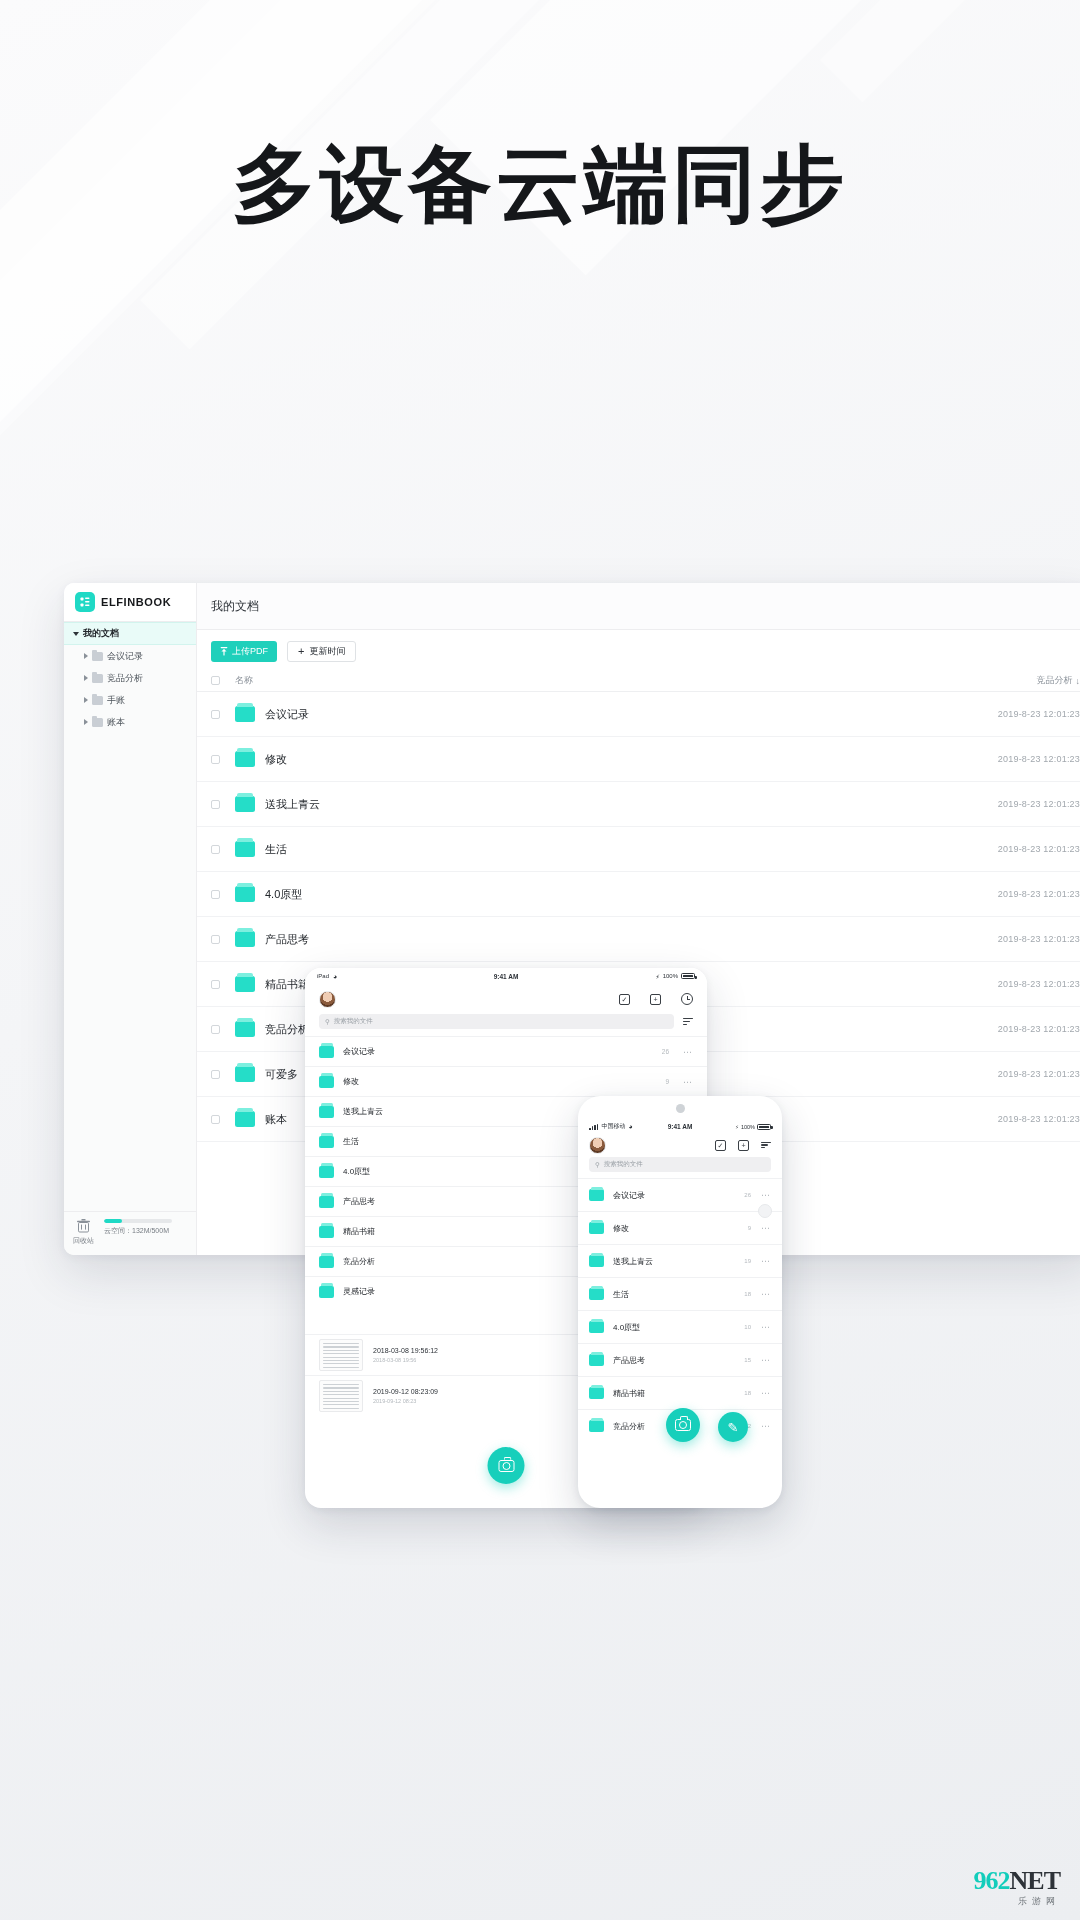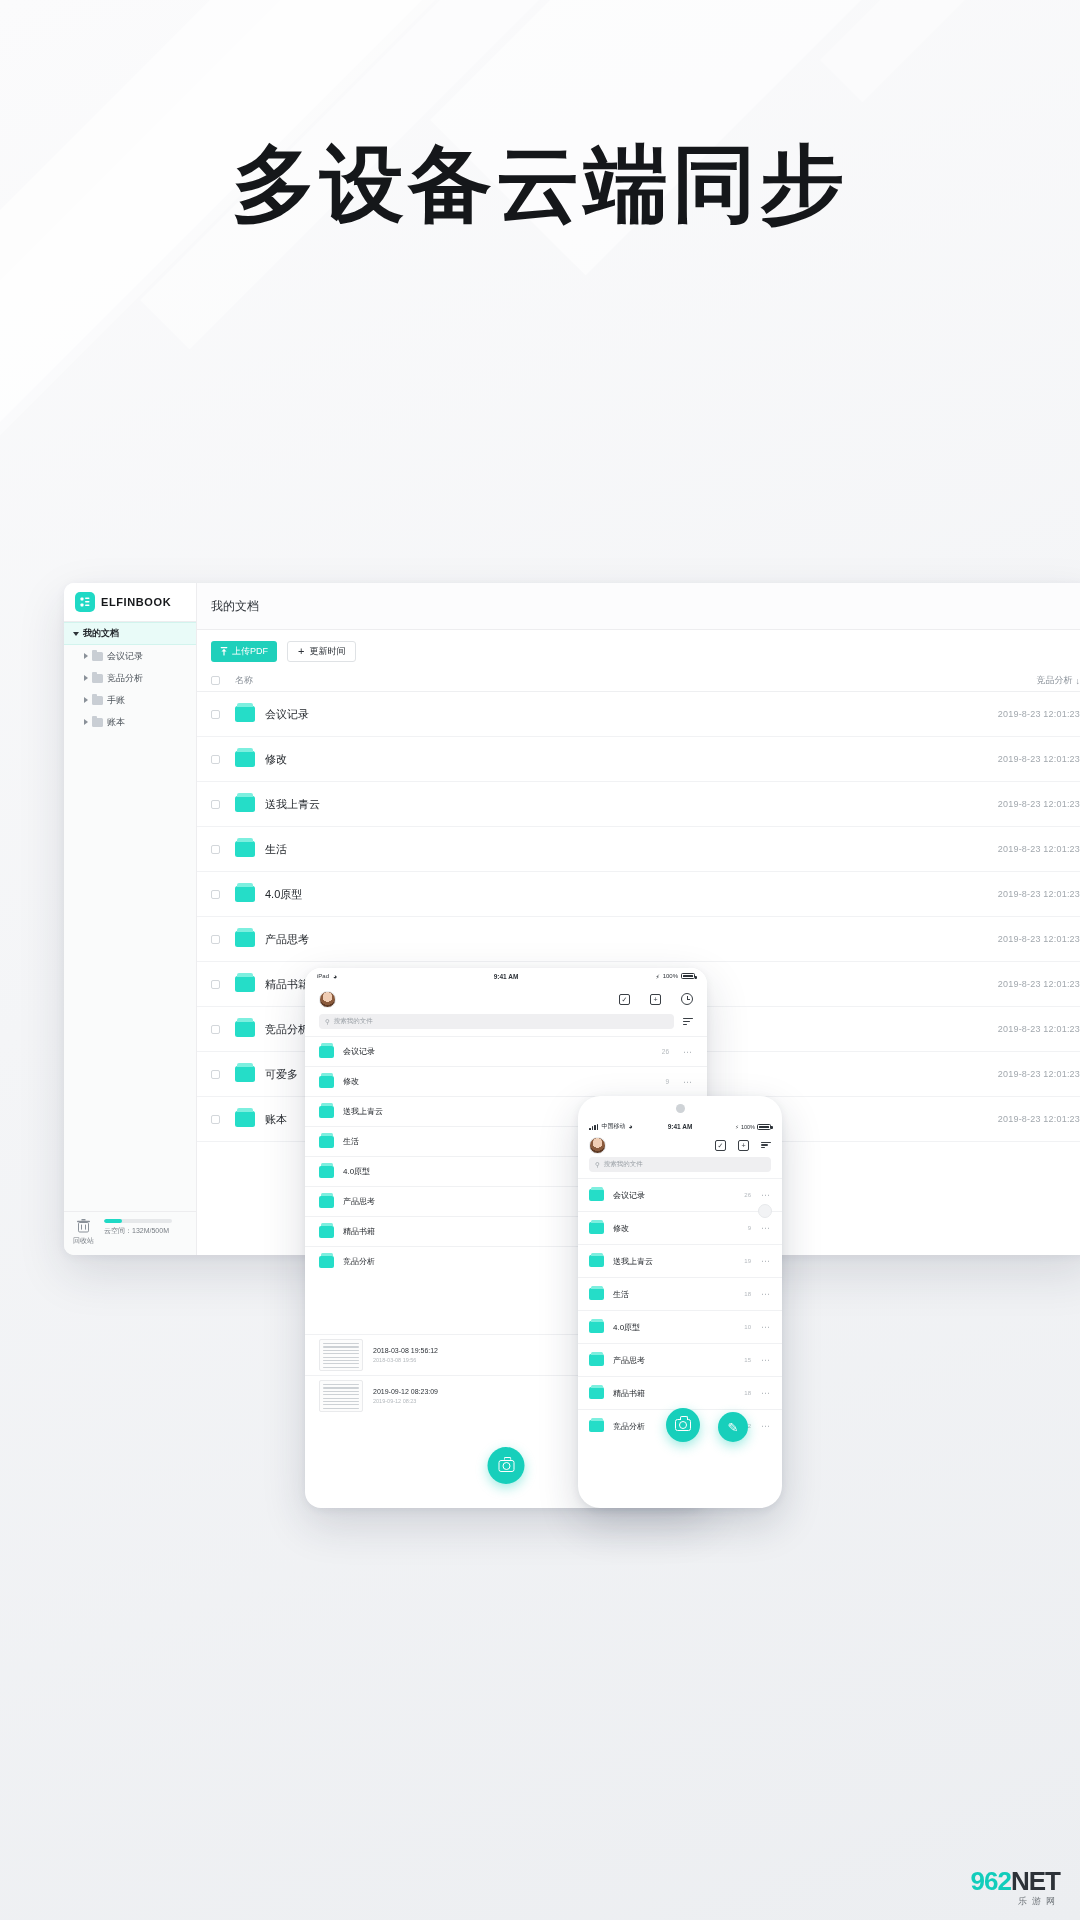--- a/index.html
+++ b/index.html
@@ -360,21 +360,21 @@
     position: absolute; right: 10px; top: 108px;
     width: 14px; height: 14px; border-radius: 50%;
     background: #f2f3f5; border: 1px solid #e6e8ea;
   }
 
   
   .watermark {
     position: absolute; right: 20px; bottom: 14px;
     display: flex; flex-direction: column; align-items: flex-end; line-height: 1;
   }
-  .wm-top { font-size: 26px; font-weight: 800; letter-spacing: -1px; }
+  .wm-top { font-size: 26px; font-weight: 800; letter-spacing: -1px; font-family: Liberation Serif, serif; }
   .wm-962 { color: #12cdbb; }
   .wm-net { color: #2d3238; }
   .wm-sub { font-size: 9px; color: #6d7378; letter-spacing: 5px; margin-top: 3px; }
 </style>
 </head>
 <body>
 
 <div class="bg">
   <div class="bg-stripe s1"></div>
   <div class="bg-stripe s2"></div>
@@ -621,20 +621,26 @@
         <span class="ip-row-name">精品书籍</span>
         <span class="ip-row-count">18</span>
         <span class="ip-dots">⋯</span>
       </div>
       <div class="ip-row">
         <span class="fold-ip"></span>
         <span class="ip-row-name">竞品分析</span>
         <span class="ip-row-count">12</span>
         <span class="ip-dots">⋯</span>
       </div>
+      <div class="ip-row">
+        <span class="fold-ip"></span>
+        <span class="ip-row-name">灵感记录</span>
+        <span class="ip-row-count">8</span>
+        <span class="ip-dots">⋯</span>
+      </div>
     </div>
   <div id="ipad-notes">
       <div class="ip-note">
         <span class="note-thumb">
           <i></i>
           <i></i>
           <i></i>
           <i></i>
           <i></i>
           <i></i>

